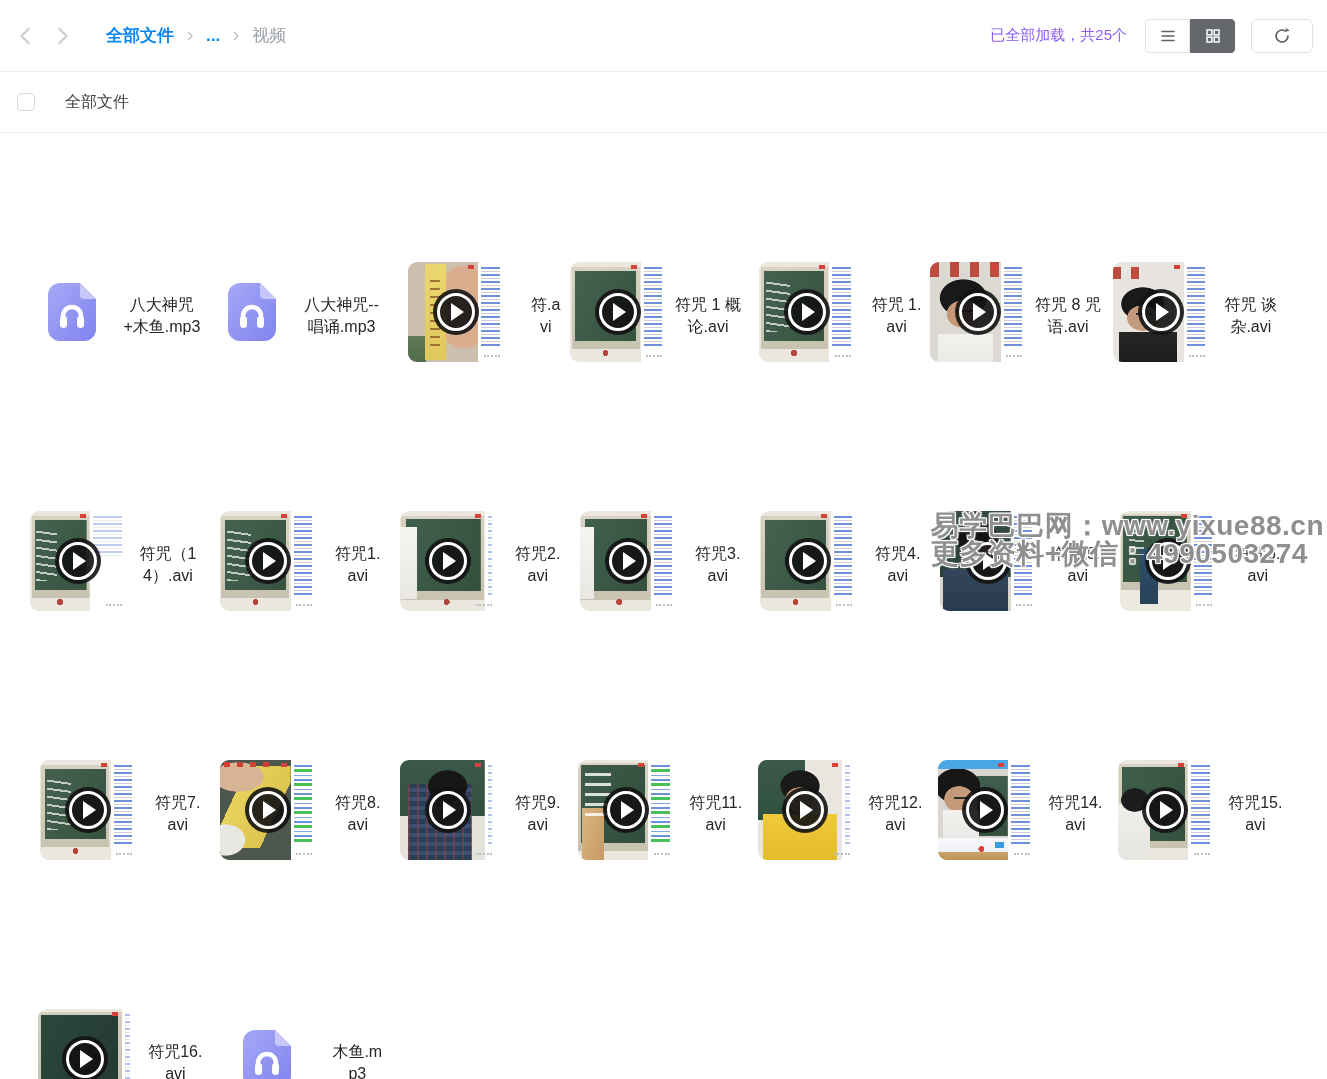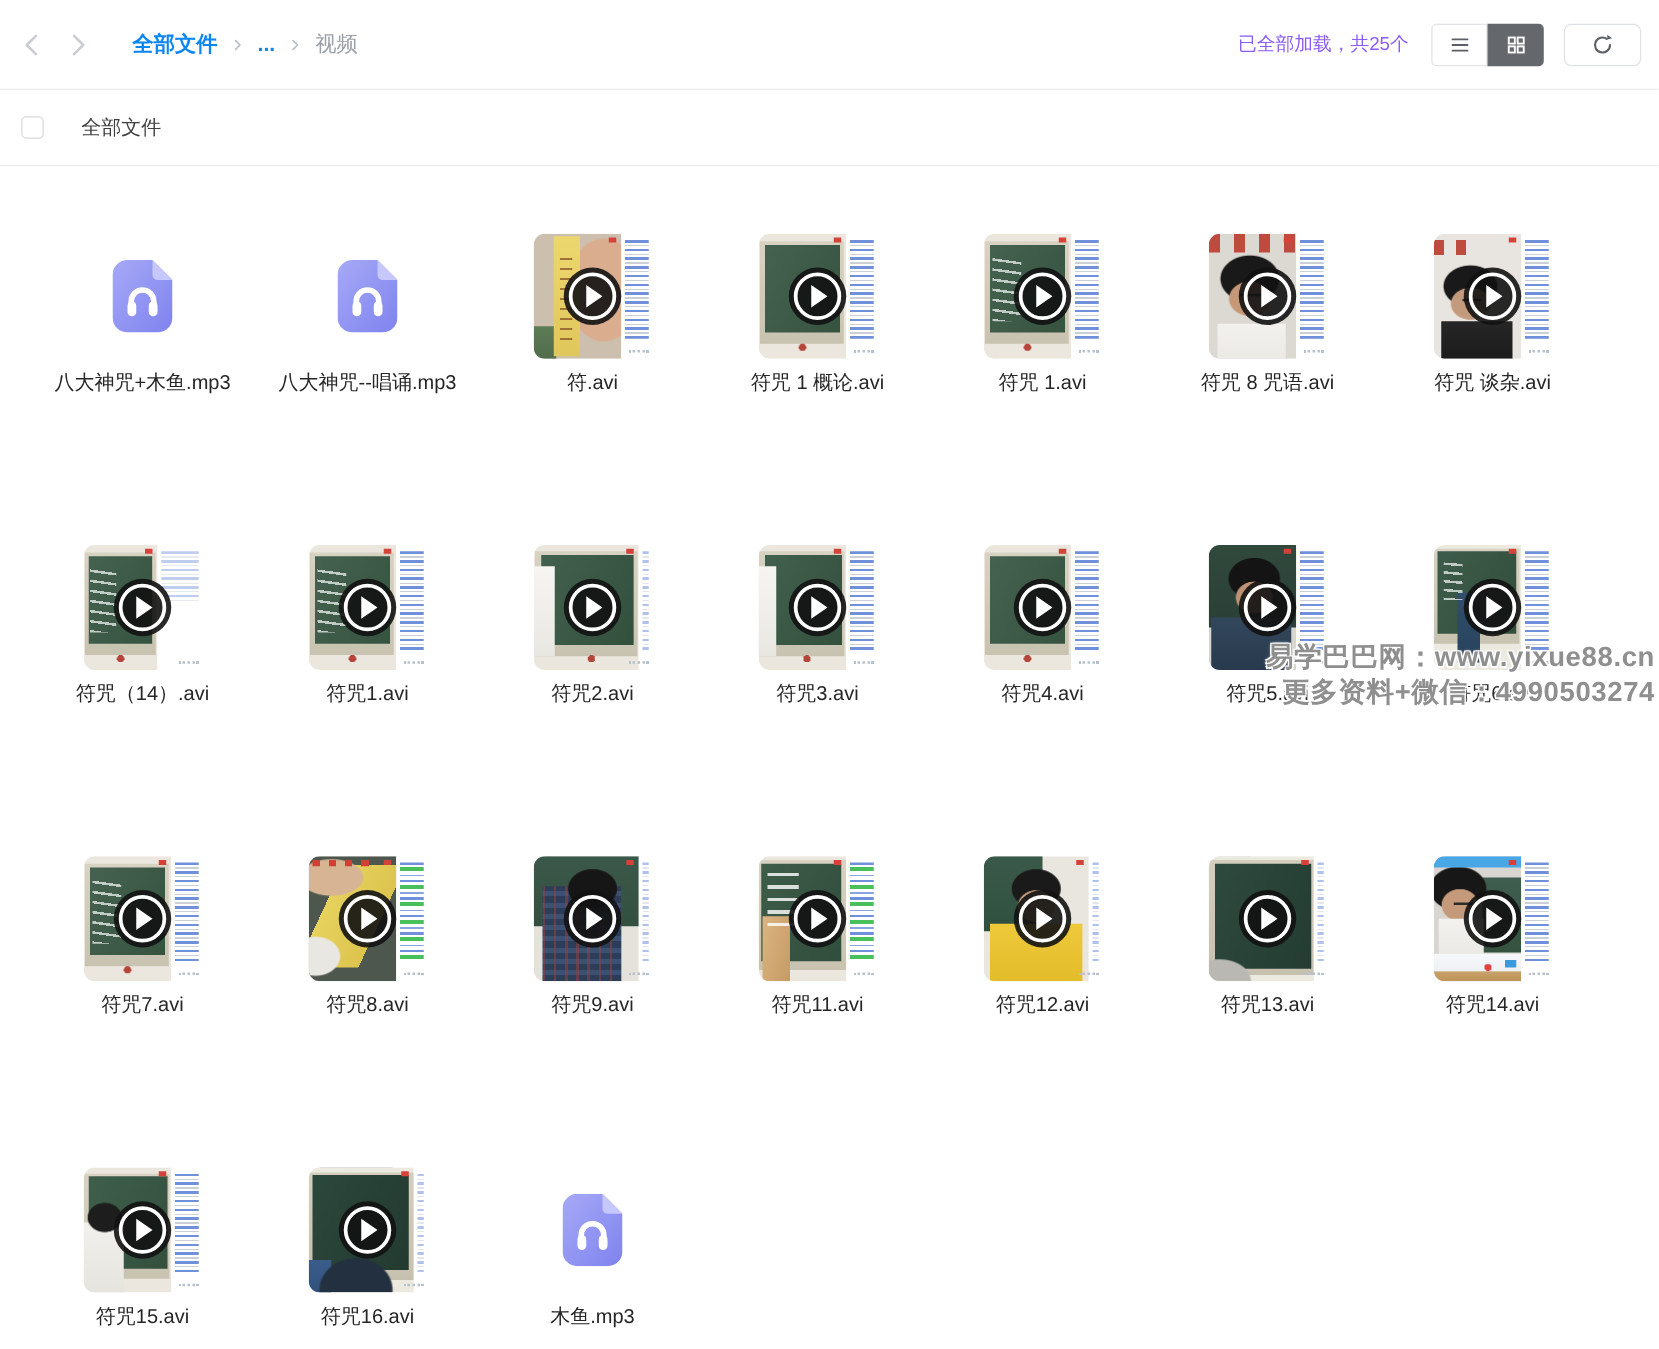--- a/index.html
+++ b/index.html
@@ -30,21 +30,21 @@
   
   .select-row { height:61px; display:flex; align-items:center; padding-left:17px;
     border-bottom:1px solid #ececec; }
   .checkbox { width:18px; height:18px; border:1px solid #d9d9d9; border-radius:4px;
     background:#fff; cursor:pointer; }
   .select-label { margin-left:30px; font-size:16px; color:#404040; }
 
   
   .grid { display:grid; grid-template-columns:repeat(7,180px); grid-auto-rows:249px;
     padding:54px 0 0 24px; position:relative; }
-  .cell { display:flex; flex-direction:column; align-items:center; cursor:pointer; }
+  .cell { display:flex; flex-direction:row; align-items:center; cursor:pointer; }
   .thumbwrap { height:100px; width:160px; display:flex; align-items:center; justify-content:center; }
   .fname { margin-top:9px; font-size:16px; line-height:22px; color:#262626;
     text-align:center; max-width:158px; word-break:break-all; }
 
   
   .thumb { position:relative; width:95px; height:100px; border-radius:9px; overflow:hidden;
     background:#fff; }
   .cell:not(.is-audio) .audio-wrap { display:none; }
   .audio-wrap { display:flex; align-items:center; justify-content:center; }
 
@@ -207,22 +207,22 @@
       linear-gradient(#f3f2ef,#e9e8e4) no-repeat 14% 72% / 52% 30%,
       radial-gradient(15px 13px at 30% 39%, #c59a7a 96%, rgba(0,0,0,0)),
       radial-gradient(23px 18px at 28% 26%, #171717 96%, rgba(0,0,0,0)),
       linear-gradient(#3f5e50,#35523f) no-repeat 100% 42% / 44% 60%,
       #d9d6d1; }
 
   
   .aicon { width:48px; height:58px; display:block; }
 
   
-  .watermark { position:absolute; top:512px; right:3px; z-index:5; text-align:right;
-    font-size:22px; font-weight:700; color:#8f8f8f; line-height:28px; letter-spacing:.5px;
+  .watermark { position:absolute; top:512px; right:3px; z-index:5; 
+    font-size:28px; font-weight:700; color:#8f8f8f; line-height:28px; letter-spacing:.5px;
     text-shadow:-1px -1px 0 #fff, 1px -1px 0 #fff, -1px 1px 0 #fff, 1px 1px 0 #fff,
       0 0 3px #fff; pointer-events:none; }
 </style>
 </head>
 <body>
 
 <svg width="0" height="0" style="position:absolute" aria-hidden="true">
   <defs>
     <linearGradient id="agrad" x1="0" y1="0" x2="1" y2="1">
       <stop offset="0" stop-color="#a6a9f6"></stop>
@@ -521,31 +521,20 @@
       <div class="thumb" data-variant="person-yellow" data-chat="thin">
         <div class="varea"></div>
         <div class="chat"></div>
         <div class="play"></div>
       </div>
 
     </div>
     <div class="fname">符咒12.avi</div>
   </div>
 
-  <div class="cell">
-    <div class="thumbwrap">
-      <div class="thumb" data-variant="board-dark" data-chat="thin">
-        <div class="varea"></div>
-        <div class="chat"></div>
-        <div class="play"></div>
-      </div>
-
-    </div>
-    <div class="fname">符咒13.avi</div>
-  </div>
 
   <div class="cell">
     <div class="thumbwrap">
       <div class="thumb" data-variant="player" data-chat="blue">
         <div class="varea"></div>
         <div class="chat"></div>
         <div class="play"></div>
       </div>
 
     </div>

